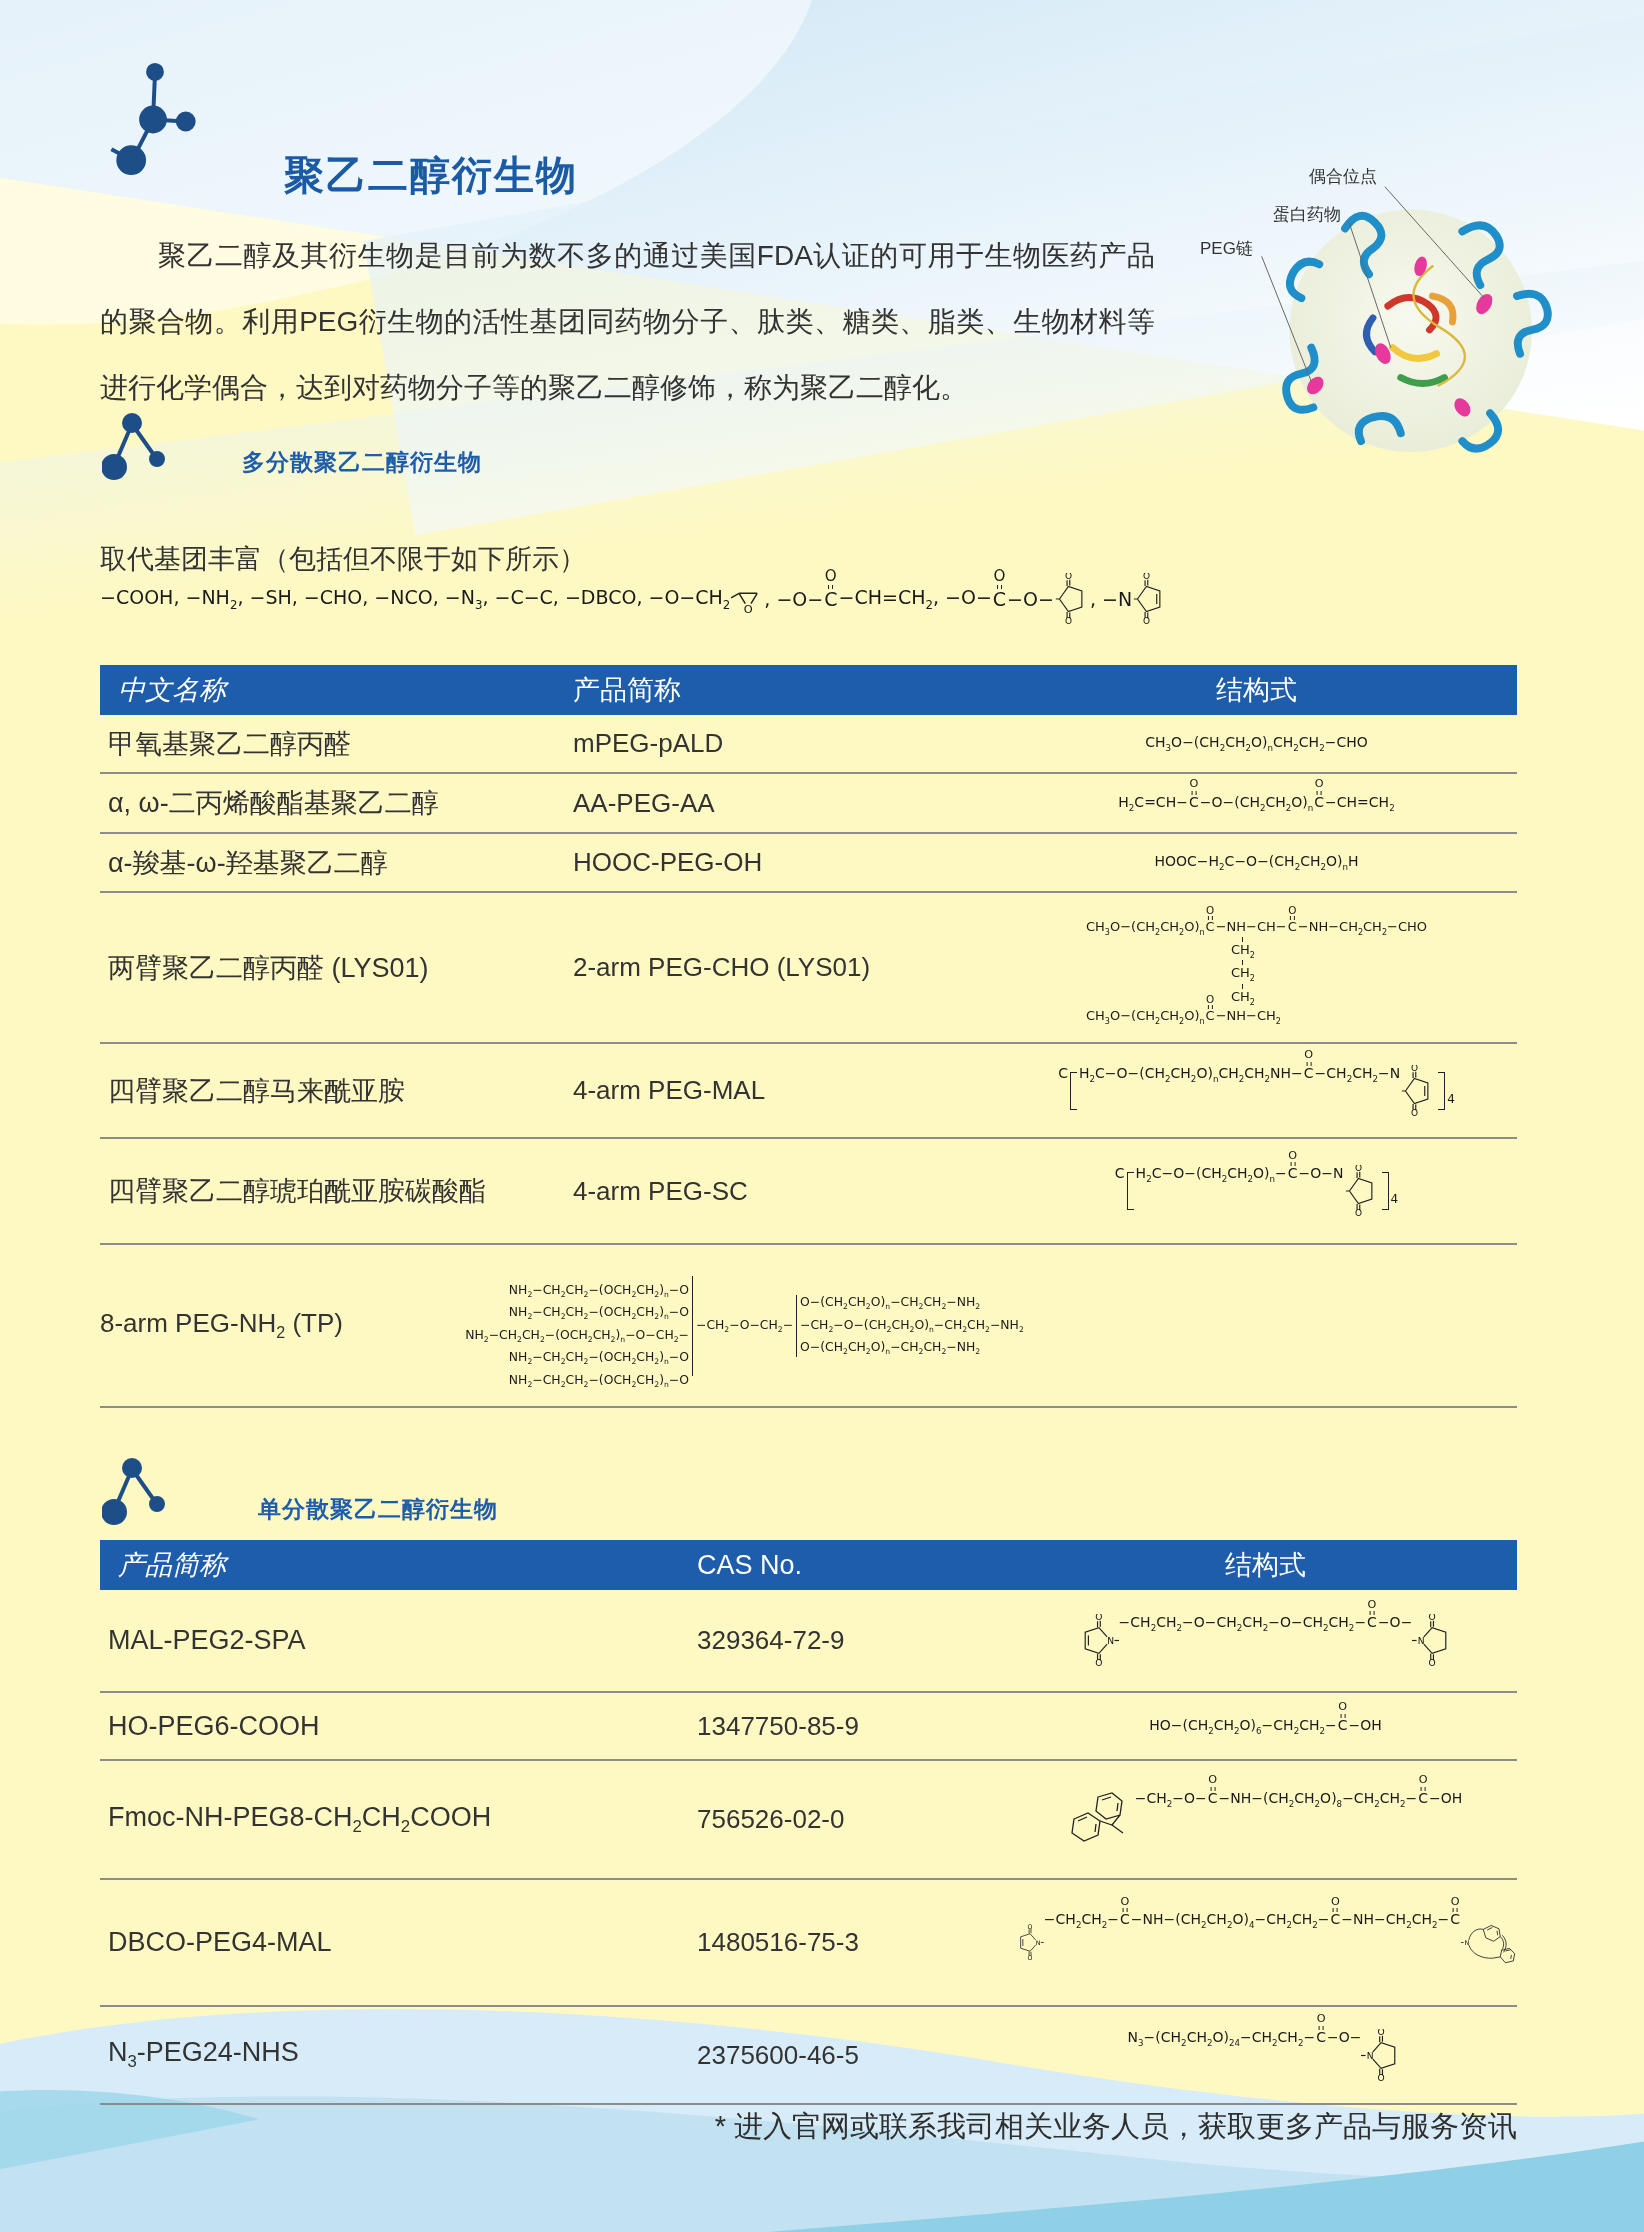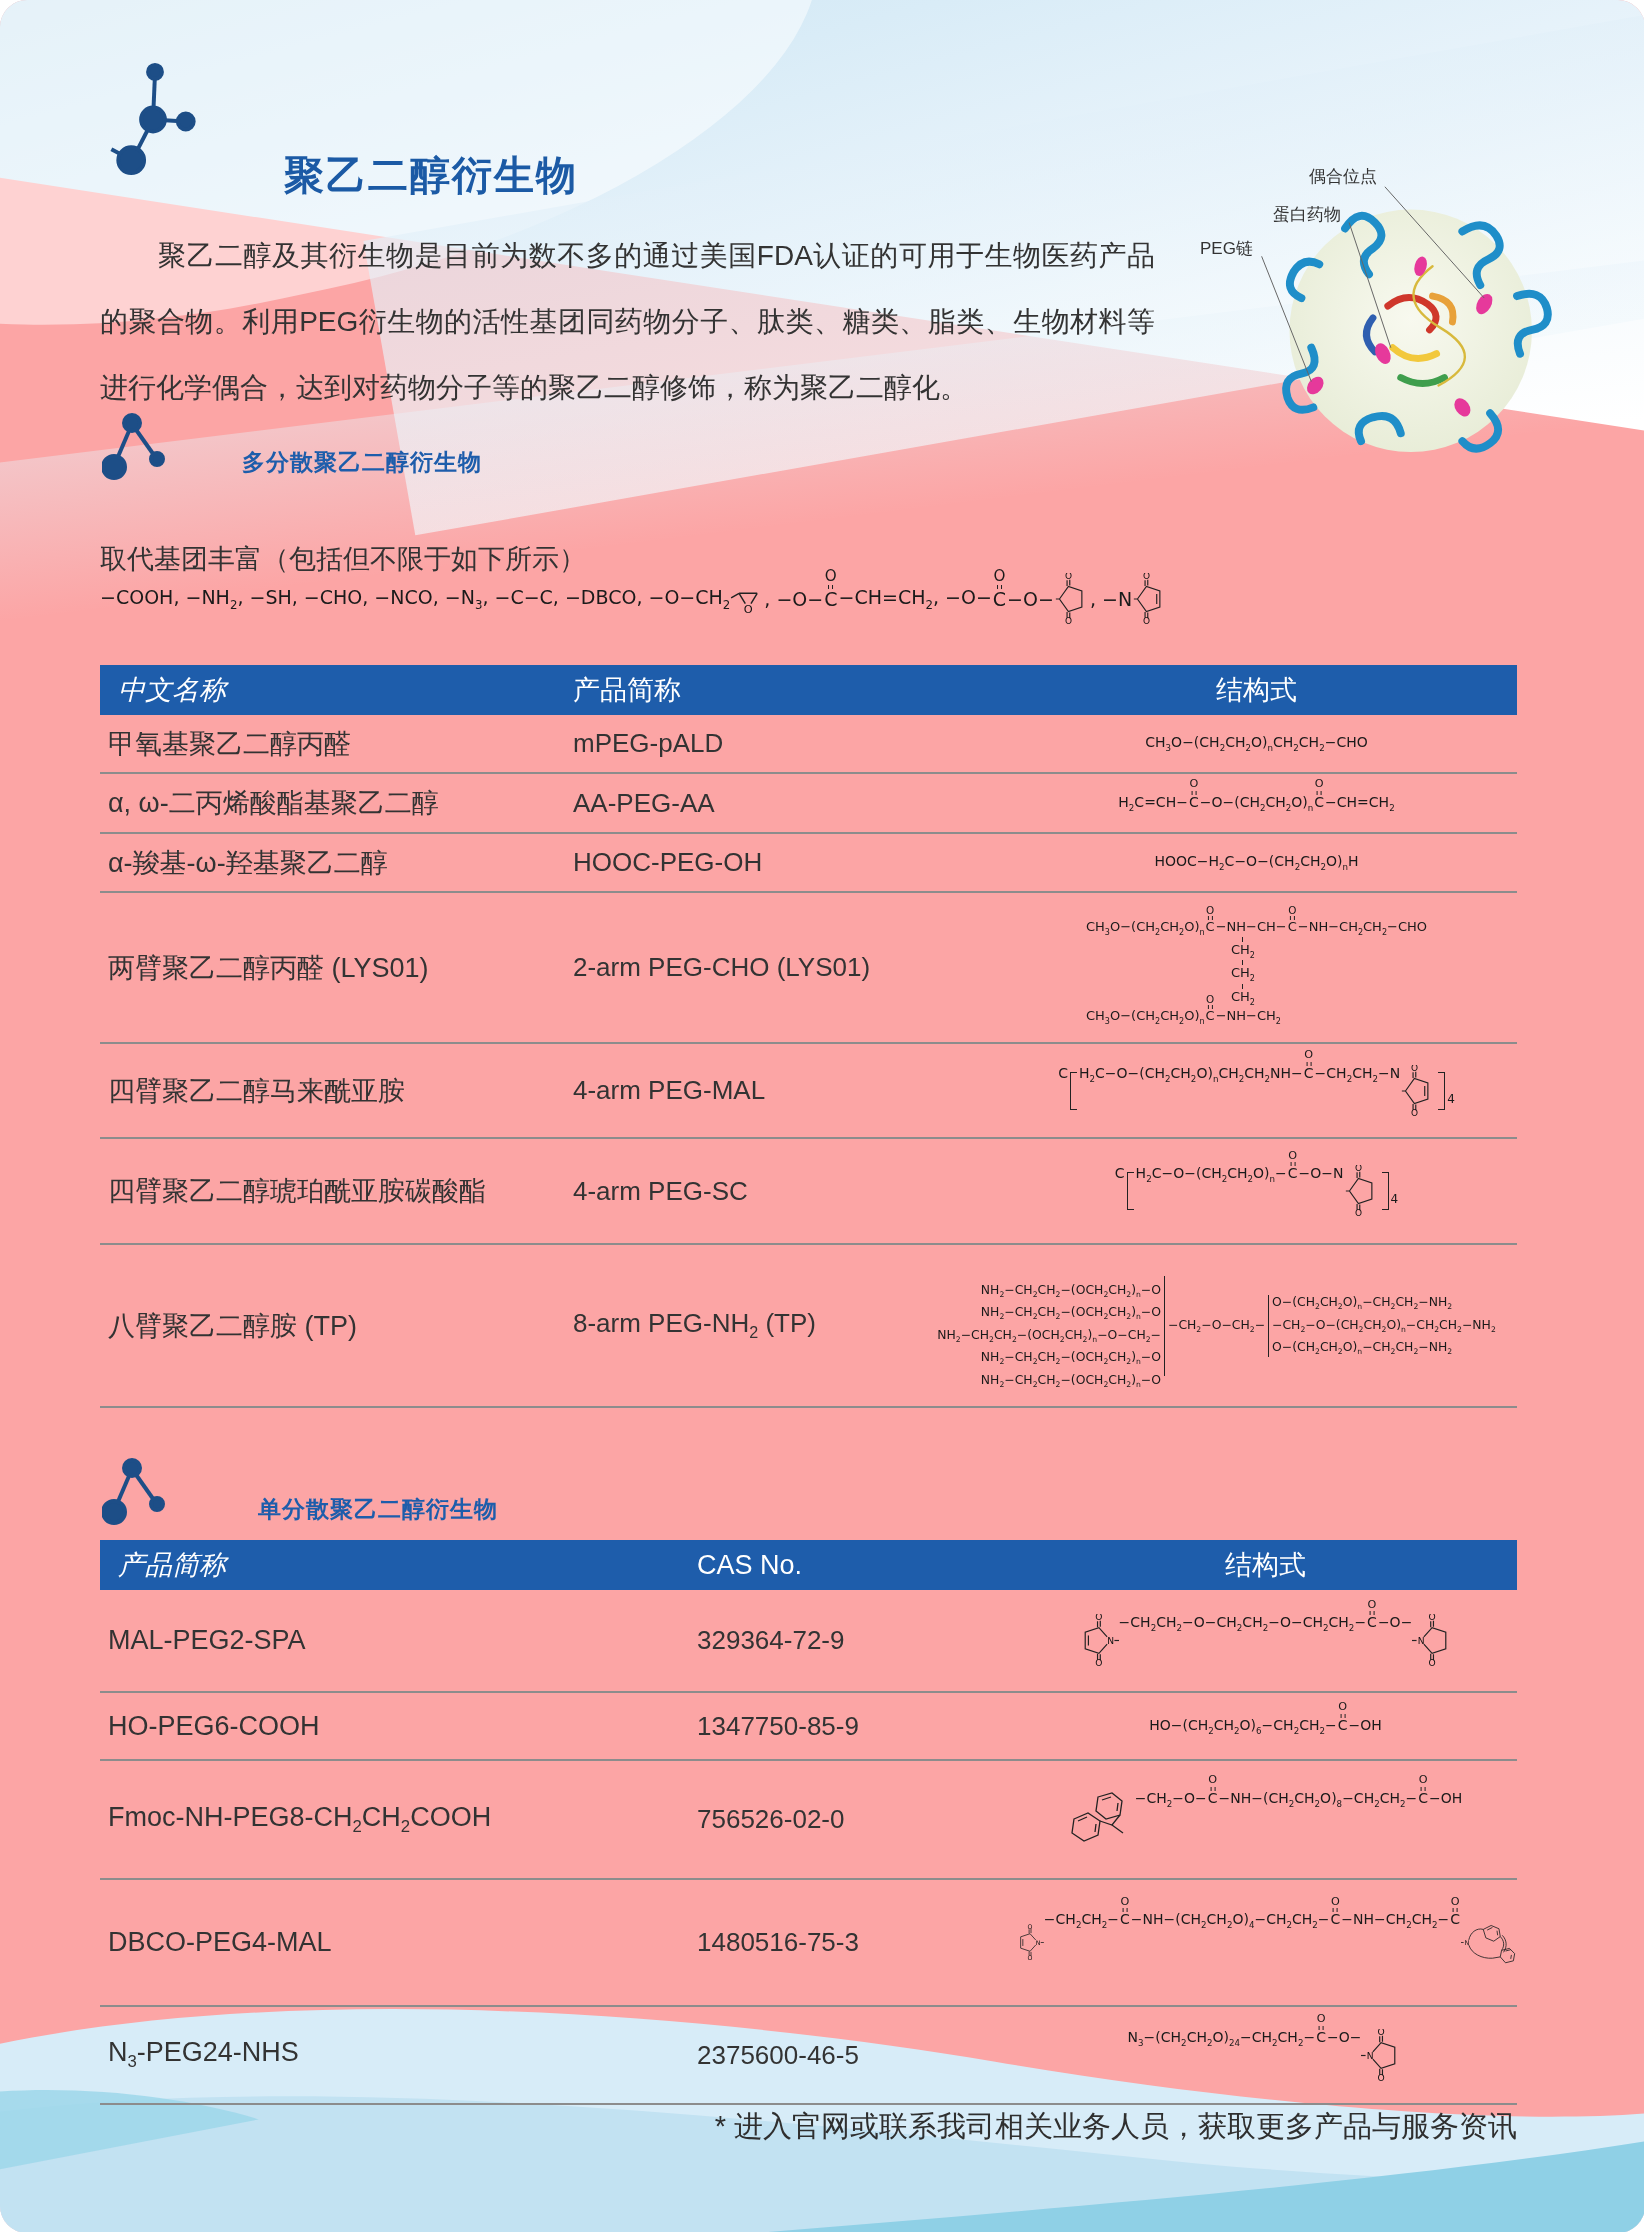--- a/index.html
+++ b/index.html
@@ -1,17 +1,17 @@
 <!DOCTYPE html>
 <html><head>
 <meta charset="utf-8">
 <style>
   html,body{margin:0;padding:0;background:#fff;}
   body{font-family:"Liberation Sans","DejaVu Sans",sans-serif;color:#333;}
-  #page{position:relative;width:1645px;height:2233px;overflow:hidden;background:#fca5a5;border-radius:27px;}
+  #page{position:relative;width:1645px;height:2233px;overflow:hidden;background:#fef9c3;}
 
   
   .deco{position:absolute;z-index:0;pointer-events:none;}
   .deco-top{top:0;left:0;width:1645px;height:468px;
     background:linear-gradient(165deg,#cbe4f2 0%,#d9ecf7 28%,#eaf4fb 55%,#ffffff 80%);
     clip-path:polygon(0 0,100% 0,100% 92%,0 38%);}
   .deco-wave{top:-199px;left:-318px;width:1144px;height:498px;background:#ffffff;opacity:.5;
     border-radius:48%;transform:rotate(-12deg);}
   .deco-band{top:109px;left:378px;width:1493px;height:299px;opacity:.65;
     background:linear-gradient(180deg,#e2f0f9 0%,#f4fafd 100%);transform:rotate(-10deg);}
@@ -328,21 +328,20 @@
             <text x="16" y="7">O</text>
           <path d="M14.5 43.5 L14.5 50 M17.5 44 L17.5 50.5"></path>
             <text x="16" y="57">O</text>
         </svg>
         <span class="brk r"></span>
           <sub class="bsub">4</sub>
       </div>
     </div>
 
     <div class="trow" style="min-height:161px">
-      <div class="cell cn">八臂聚乙二醇胺 (TP)</div>
       <div class="cell ab">8-arm PEG-NH<sub>2</sub> (TP)</div>
       <div class="cell sc">
         <div class="arm8">
           <div class="a8col a8l">
             <span>NH<sub>2</sub>−CH<sub>2</sub>CH<sub>2</sub>−(OCH<sub>2</sub>CH<sub>2</sub>)<sub>n</sub>−O</span>
             <span>NH<sub>2</sub>−CH<sub>2</sub>CH<sub>2</sub>−(OCH<sub>2</sub>CH<sub>2</sub>)<sub>n</sub>−O</span>
             <span>NH<sub>2</sub>−CH<sub>2</sub>CH<sub>2</sub>−(OCH<sub>2</sub>CH<sub>2</sub>)<sub>n</sub>−O−CH<sub>2</sub>−</span>
             <span>NH<sub>2</sub>−CH<sub>2</sub>CH<sub>2</sub>−(OCH<sub>2</sub>CH<sub>2</sub>)<sub>n</sub>−O</span>
             <span>NH<sub>2</sub>−CH<sub>2</sub>CH<sub>2</sub>−(OCH<sub>2</sub>CH<sub>2</sub>)<sub>n</sub>−O</span>
           </div>

